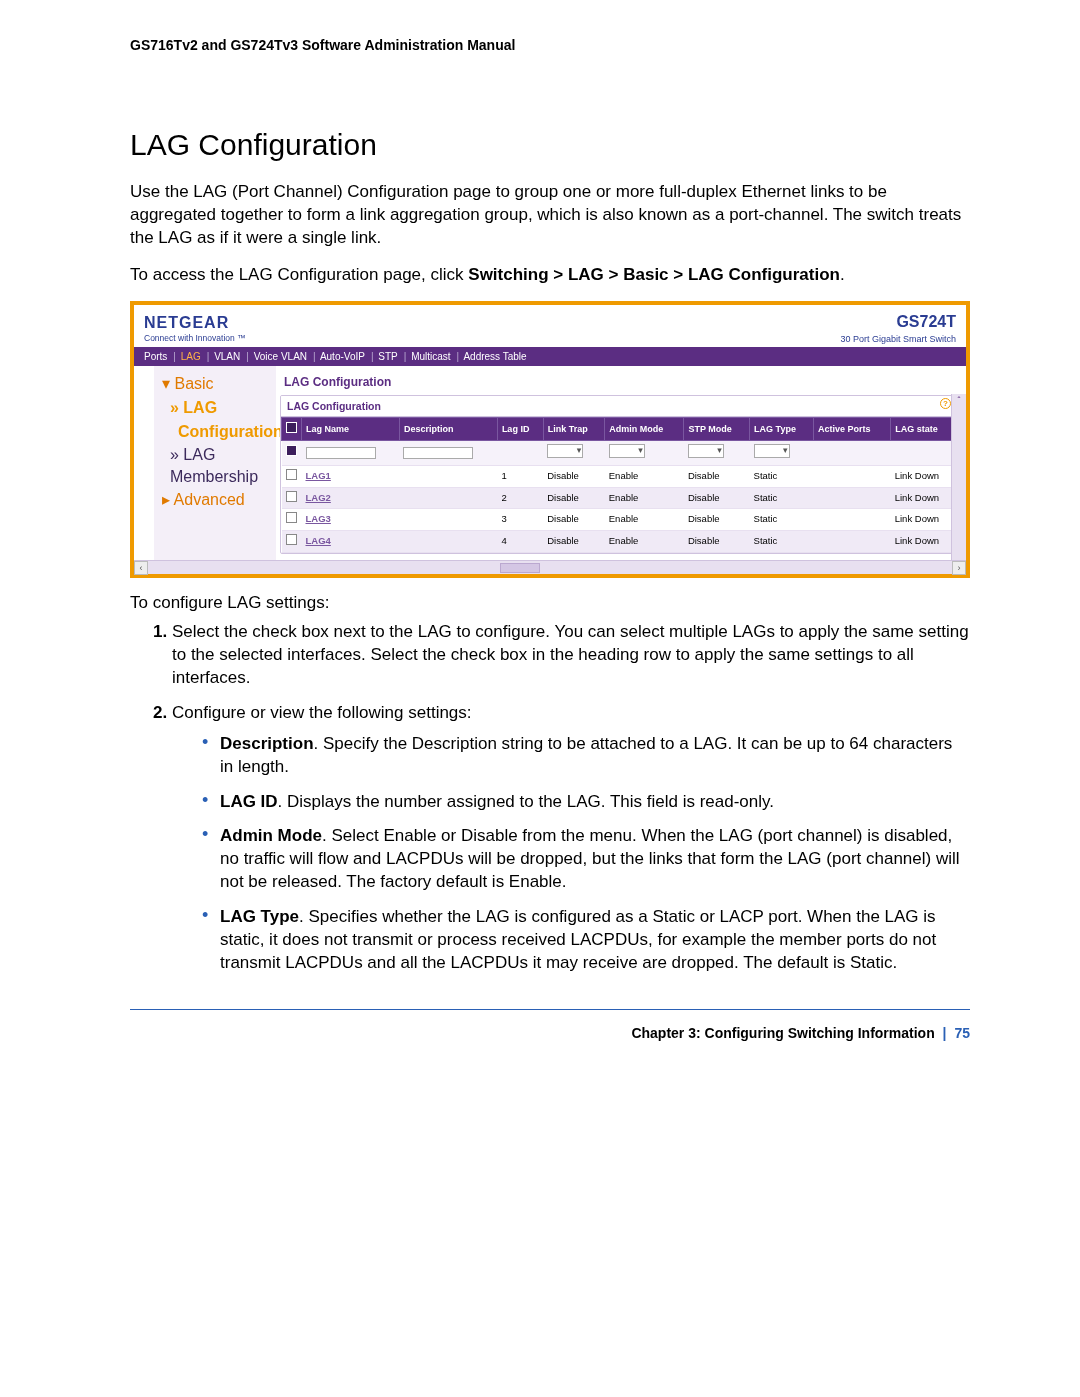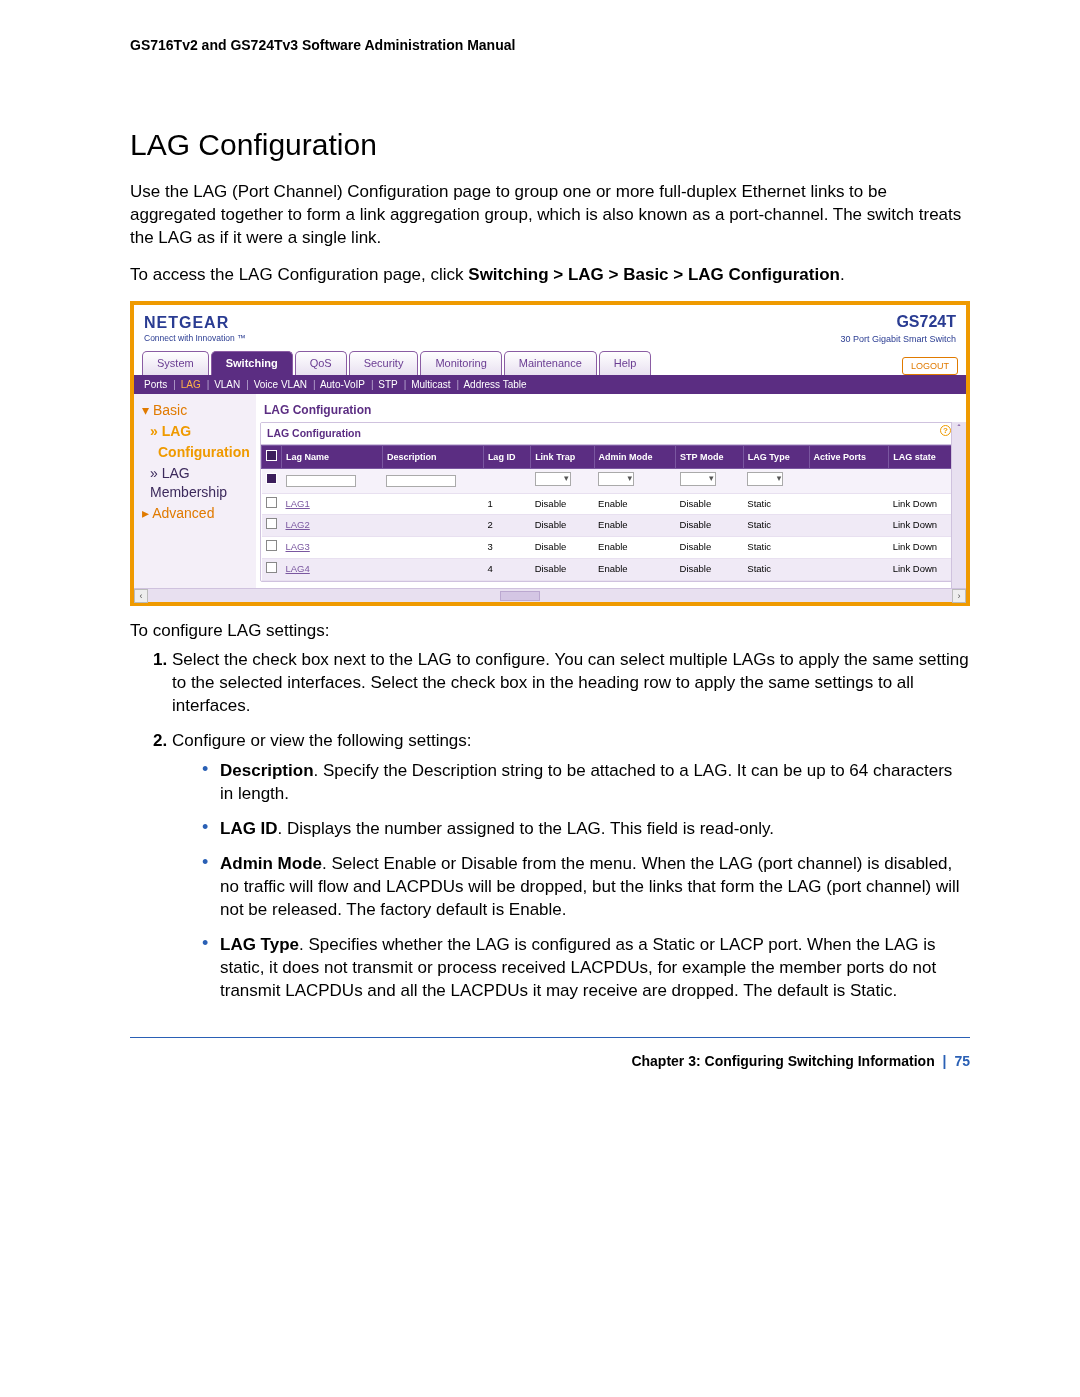--- a/index.html
+++ b/index.html
@@ -83,23 +83,24 @@
     padding: 3px 10px;
   }
   .subbar span { margin-right: 4px; }
   .subbar .sep { color: #b9a8d0; margin: 0 2px; }
   .subbar .hi { color: #ffb347; }
   .ss-body { display: flex; background: #fff; }
   .sidebar {
     width: 122px;
     background: #f4eff8;
     padding: 6px 8px;
-    font-size: 14px;
+    font-size: 16px;
     color: #3c2a5c;
     min-height: 152px;
+    margin-left: 20px;
   }
   .sidebar .lvl1 { color: #e07a00; }
   .sidebar .hi-orange { color: #ef9a00; font-weight: bold; }
   .sidebar div { padding: 1px 0; }
   .sidebar .ind1 { padding-left: 8px; }
   .sidebar .ind2 { padding-left: 16px; }
   .main {
     flex: 1;
     padding: 6px 8px 6px 4px;
     position: relative;
@@ -150,21 +151,21 @@
   .chk {
     width: 11px; height: 11px; border: 1px solid #888; background: #fff; display: inline-block;
   }
   .chkh {
     width: 11px; height: 11px; border: 1px solid #fff; background: #3c1e5c; display: inline-block;
   }
   .tf { width: 55px; height: 12px; border: 1px solid #aaa; background: #fff; display:inline-block; vertical-align: middle;}
   .tf.w2 { width: 70px; }
   .sel-dd { width: 36px; height: 14px; border: 1px solid #aaa; background: #fff; display:inline-block; position:relative; }
   .sel-dd::after { content:"▾"; position:absolute; right:1px; top:-1px; font-size:9px; color:#555; }
-  .laglink { color: #7a57a0; text-decoration: underline; }
+  .laglink { color: #7a57a0; text-decoration: underline; font-weight: bold; }
   .scroll-right {
     position:absolute; right:0; top:28px; bottom:0; width:15px;
     background:#e8e0f0; border-left:1px solid #cfc2de;
   }
   .scroll-right .arr { text-align:center; font-size:9px; color:#5b2d82; }
   .hscroll {
     border-top: 1px solid #cfc2de;
     background: #e8e0f0;
     height: 14px;
     position: relative;
@@ -234,30 +235,20 @@
 <div class="ss-wrap">
   <div class="ss-top">
     <div>
       <div class="ng-logo">NETGEAR</div>
       <div class="ng-tag">Connect with Innovation ™</div>
     </div>
     <div>
       <div class="model">GS724T</div>
       <div class="model-sub">30 Port Gigabit Smart Switch</div>
     </div>
-  </div>
-  <div class="tabbar">
-    <div class="tab">System</div>
-    <div class="tab active">Switching</div>
-    <div class="tab">QoS</div>
-    <div class="tab">Security</div>
-    <div class="tab">Monitoring</div>
-    <div class="tab">Maintenance</div>
-    <div class="tab">Help</div>
-    <div class="logout">LOGOUT</div>
   </div>
   <div class="subbar">
     <span>Ports</span><span class="sep">|</span>
     <span class="hi">LAG</span><span class="sep">|</span>
     <span>VLAN</span><span class="sep">|</span>
     <span>Voice VLAN</span><span class="sep">|</span>
     <span>Auto-VoIP</span><span class="sep">|</span>
     <span>STP</span><span class="sep">|</span>
     <span>Multicast</span><span class="sep">|</span>
     <span>Address Table</span>

